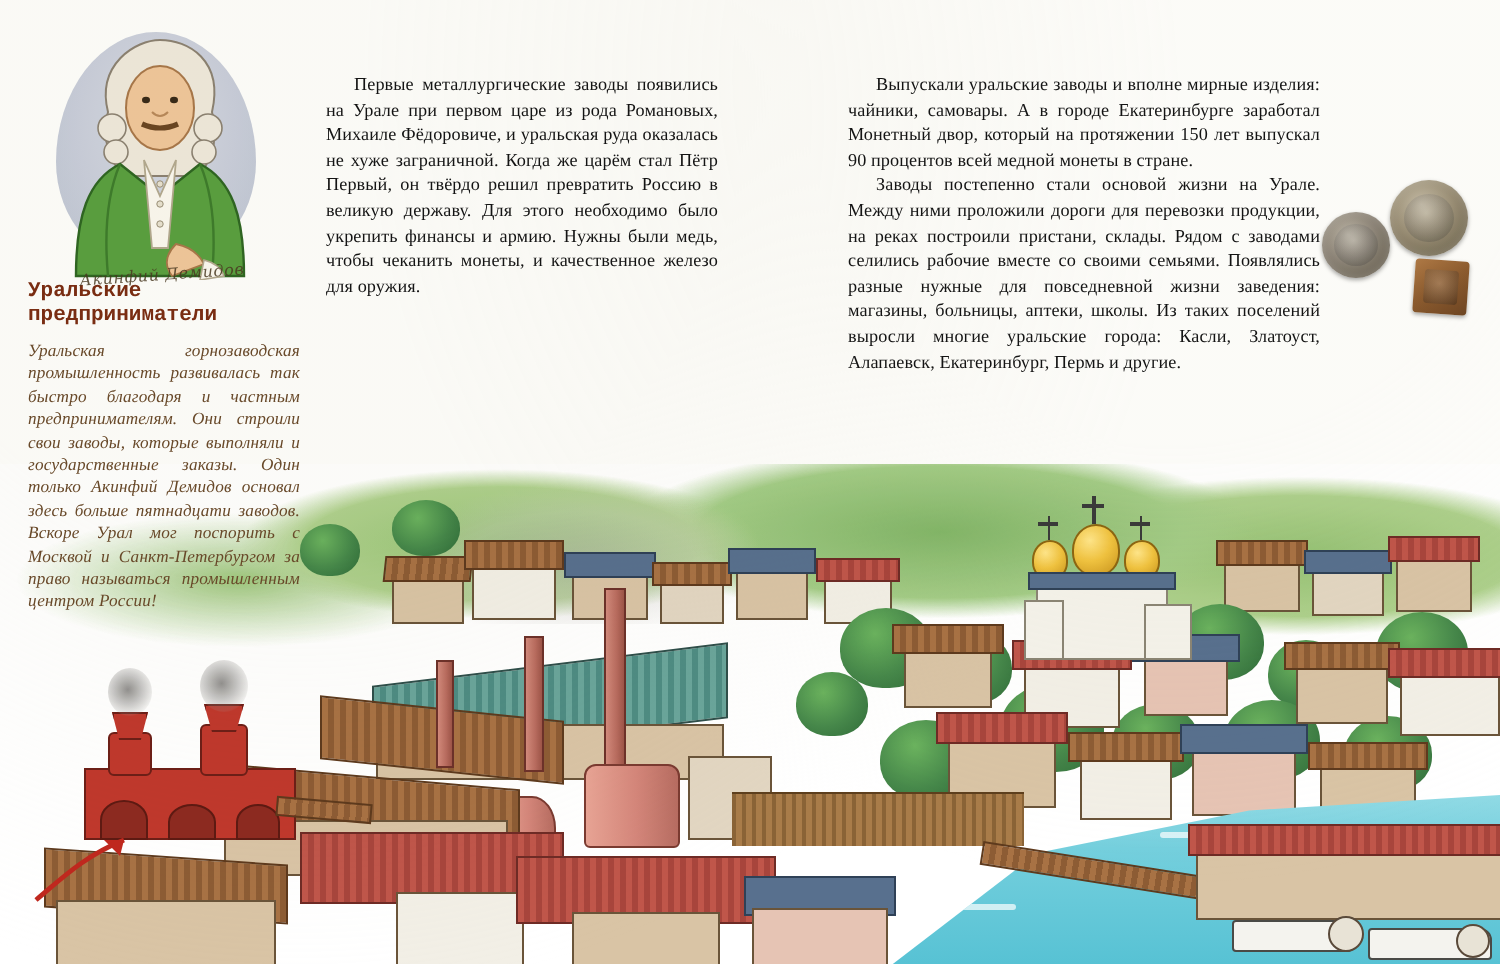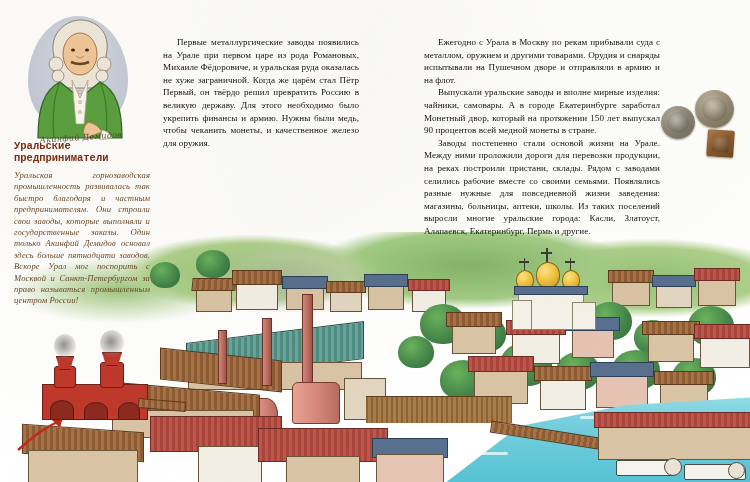--- a/index.html
+++ b/index.html
@@ -315,21 +315,20 @@
     </div>
     <div class="side-head">Уральские предприниматели</div>
     <div class="side-body">Уральская горнозаводская промышленность развивалась так быстро благодаря и частным предпринимателям. Они строили свои заводы, которые выполняли и государственные заказы. Один только Акинфий Демидов основал здесь больше пятнадцати заводов. Вскоре Урал мог поспорить с Москвой и Санкт-Петербургом за право называться промышленным центром России!</div>
   </div>
 
   <div class="col col1">
     <p>Первые металлургические заводы появились на Урале при первом царе из рода Романовых, Михаиле Фёдоровиче, и уральская руда оказалась не хуже заграничной. Когда же царём стал Пётр Первый, он твёрдо решил превратить Россию в великую державу. Для этого необходимо было укрепить финансы и армию. Нужны были медь, чтобы чеканить монеты, и качественное железо для оружия.</p>
   </div>
 
   <div class="col col2">
-    <p>Ежегодно с Урала в Москву по рекам прибывали суда с металлом, оружием и другими товарами. Орудия и снаряды испытывали на Пушечном дворе и отправляли в армию и на флот.</p>
     <p>Выпускали уральские заводы и вполне мирные изделия: чайники, самовары. А в городе Екатеринбурге заработал Монетный двор, который на протяжении 150 лет выпускал 90 процентов всей медной монеты в стране.</p>
     <p>Заводы постепенно стали основой жизни на Урале. Между ними проложили дороги для перевозки продукции, на реках построили пристани, склады. Рядом с заводами селились рабочие вместе со своими семьями. Появлялись разные нужные для повседневной жизни заведения: магазины, больницы, аптеки, школы. Из таких поселений выросли многие уральские города: Касли, Златоуст, Алапаевск, Екатеринбург, Пермь и другие.</p>
   </div>
 
   <div class="coins">
     <div class="coin a">
         <div class="face"></div>
       </div>
     <div class="coin b">
         <div class="face"></div>

